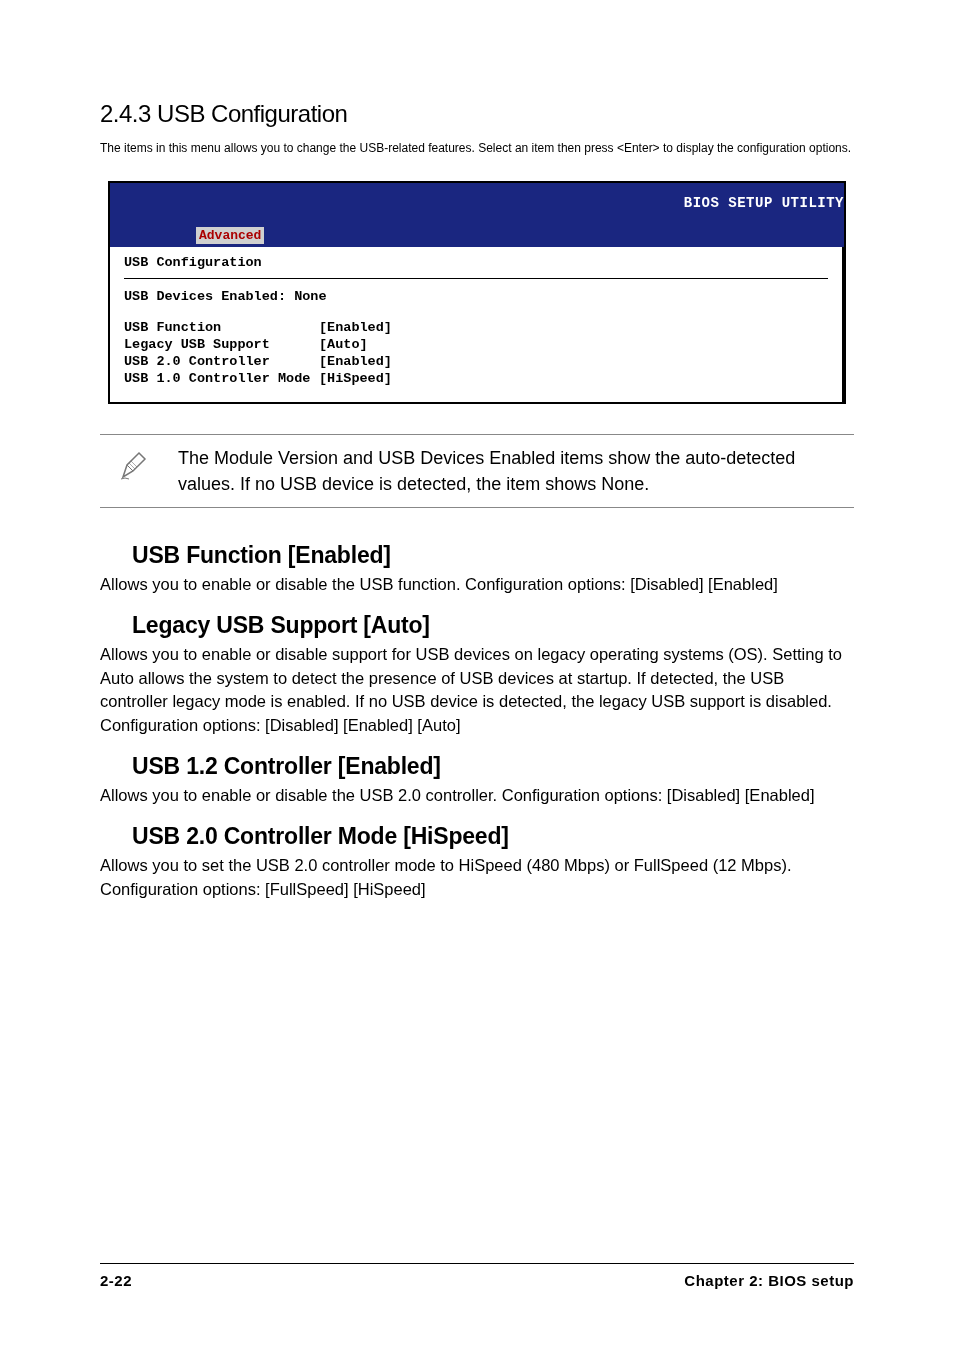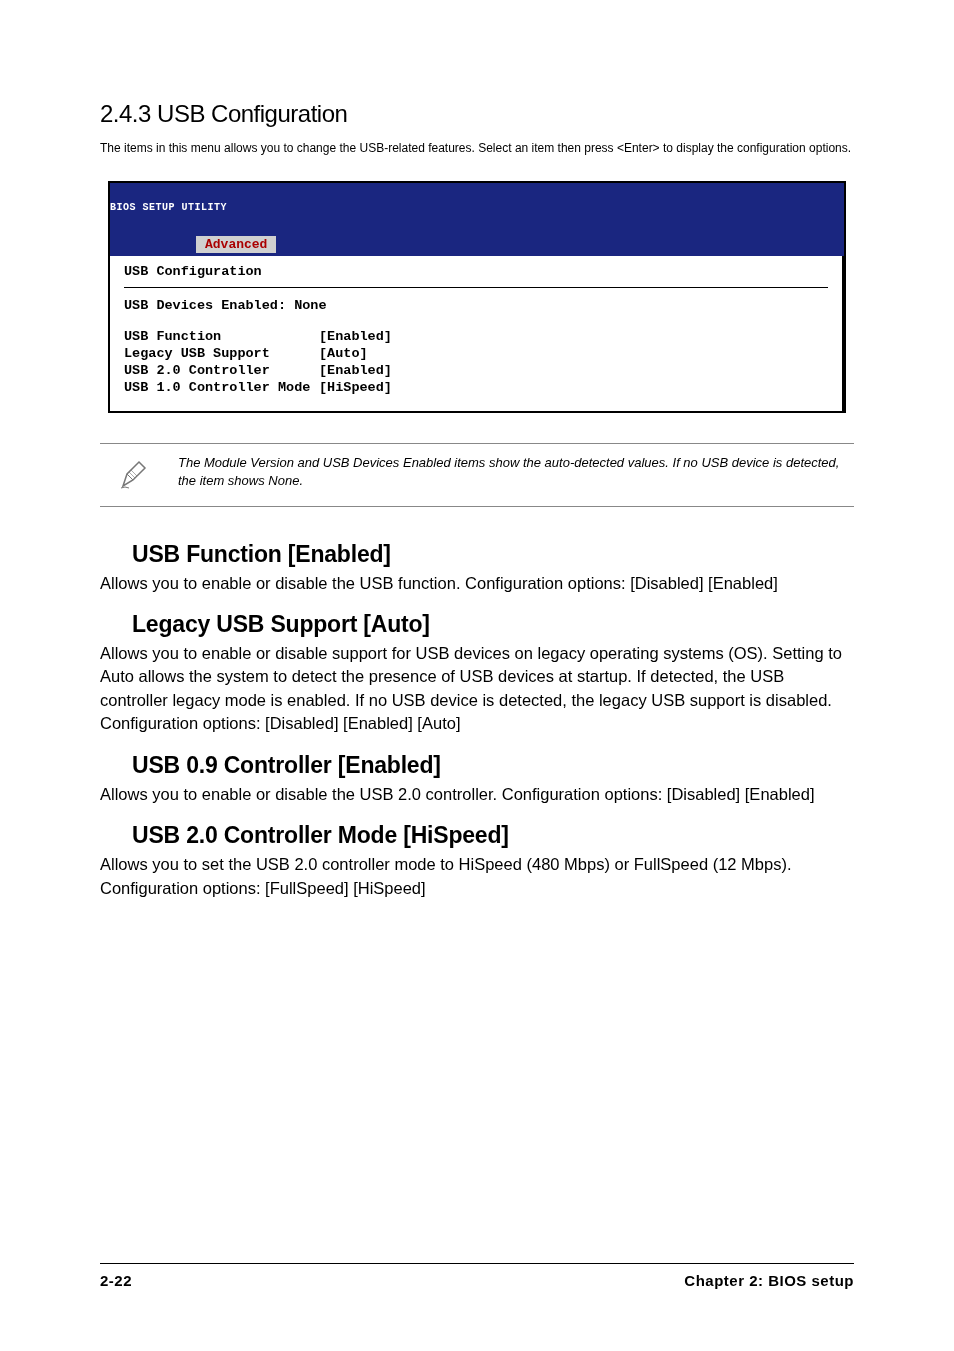--- a/index.html
+++ b/index.html
@@ -31,37 +31,37 @@
       border: 2px solid #000;
       background: #fff;
       margin: 0 8px 30px 8px;
       overflow: hidden;
     }
     .bios-title {
       background: #1a2680;
       color: #fff;
       font-family: "Courier New", monospace;
       font-weight: bold;
-      font-size: 10px;
-      text-align: left;
-      padding: 19px 0;
+      font-size: 14px;
+      text-align: right;
+      padding: 12px 0;
       letter-spacing: 0.5px;
     }
     .bios-tab-row {
       background: #1a2680;
       padding: 2px 0 3px 86px;
     }
     .bios-tab {
       display: inline-block;
       background: #d0d0d0;
       color: #a00;
       font-family: "Courier New", monospace;
       font-weight: bold;
       font-size: 13px;
-      padding: 1px 9px;
+      padding: 1px 3px;
     }
     .bios-body {
       display: flex;
       flex-direction: column;
     }
     .bios-left {
       flex: 0 0 60%;
       padding: 8px 14px 14px 14px;
       border-right: 2px solid #000;
       font-family: "Courier New", monospace;
@@ -101,24 +101,23 @@
     .note-icon-wrap {
       flex: 0 0 70px;
       text-align: center;
       padding-top: 2px;
     }
     .note-icon {
       display: inline-block;
     }
     .note-text {
       flex: 1;
-      font-size: 13px;
+      font-size: 18px;
       line-height: 1.45;
       padding-left: 8px;
-      font-style: italic;
     }
     .subheading {
       font-size: 23px;
       font-weight: bold;
       margin-top: 16px;
       margin-bottom: 4px;
       letter-spacing: -0.2px;
       margin-left: 32px;
     }
     .body-text {
@@ -191,21 +190,21 @@
   </div>
   <div class="note-text">The Module Version and USB Devices Enabled items show the auto-detected values. If no USB device is detected, the item shows None.</div>
 </div>
 
 <h3 class="subheading">USB Function [Enabled]</h3>
 <p class="body-text">Allows you to enable or disable the USB function. Configuration options: [Disabled] [Enabled]</p>
 
 <h3 class="subheading">Legacy USB Support [Auto]</h3>
 <p class="body-text">Allows you to enable or disable support for USB devices on legacy operating systems (OS). Setting to Auto allows the system to detect the presence of USB devices at startup. If detected, the USB controller legacy mode is enabled. If no USB device is detected, the legacy USB support is disabled. Configuration options: [Disabled] [Enabled] [Auto]</p>
 
-<h3 class="subheading">USB 0.9 Controller [Enabled]</h3>
+<h3 class="subheading">USB 1.2 Controller [Enabled]</h3>
 <p class="body-text">Allows you to enable or disable the USB 2.0 controller. Configuration options: [Disabled] [Enabled]</p>
 
 <h3 class="subheading">USB 2.0 Controller Mode [HiSpeed]</h3>
 <p class="body-text">Allows you to set the USB 2.0 controller mode to HiSpeed (480 Mbps) or FullSpeed (12 Mbps). Configuration options: [FullSpeed] [HiSpeed]</p>
 
 <div class="footer">
   <span>2-22</span>
   <span>Chapter 2: BIOS setup</span>
 </div>
 

